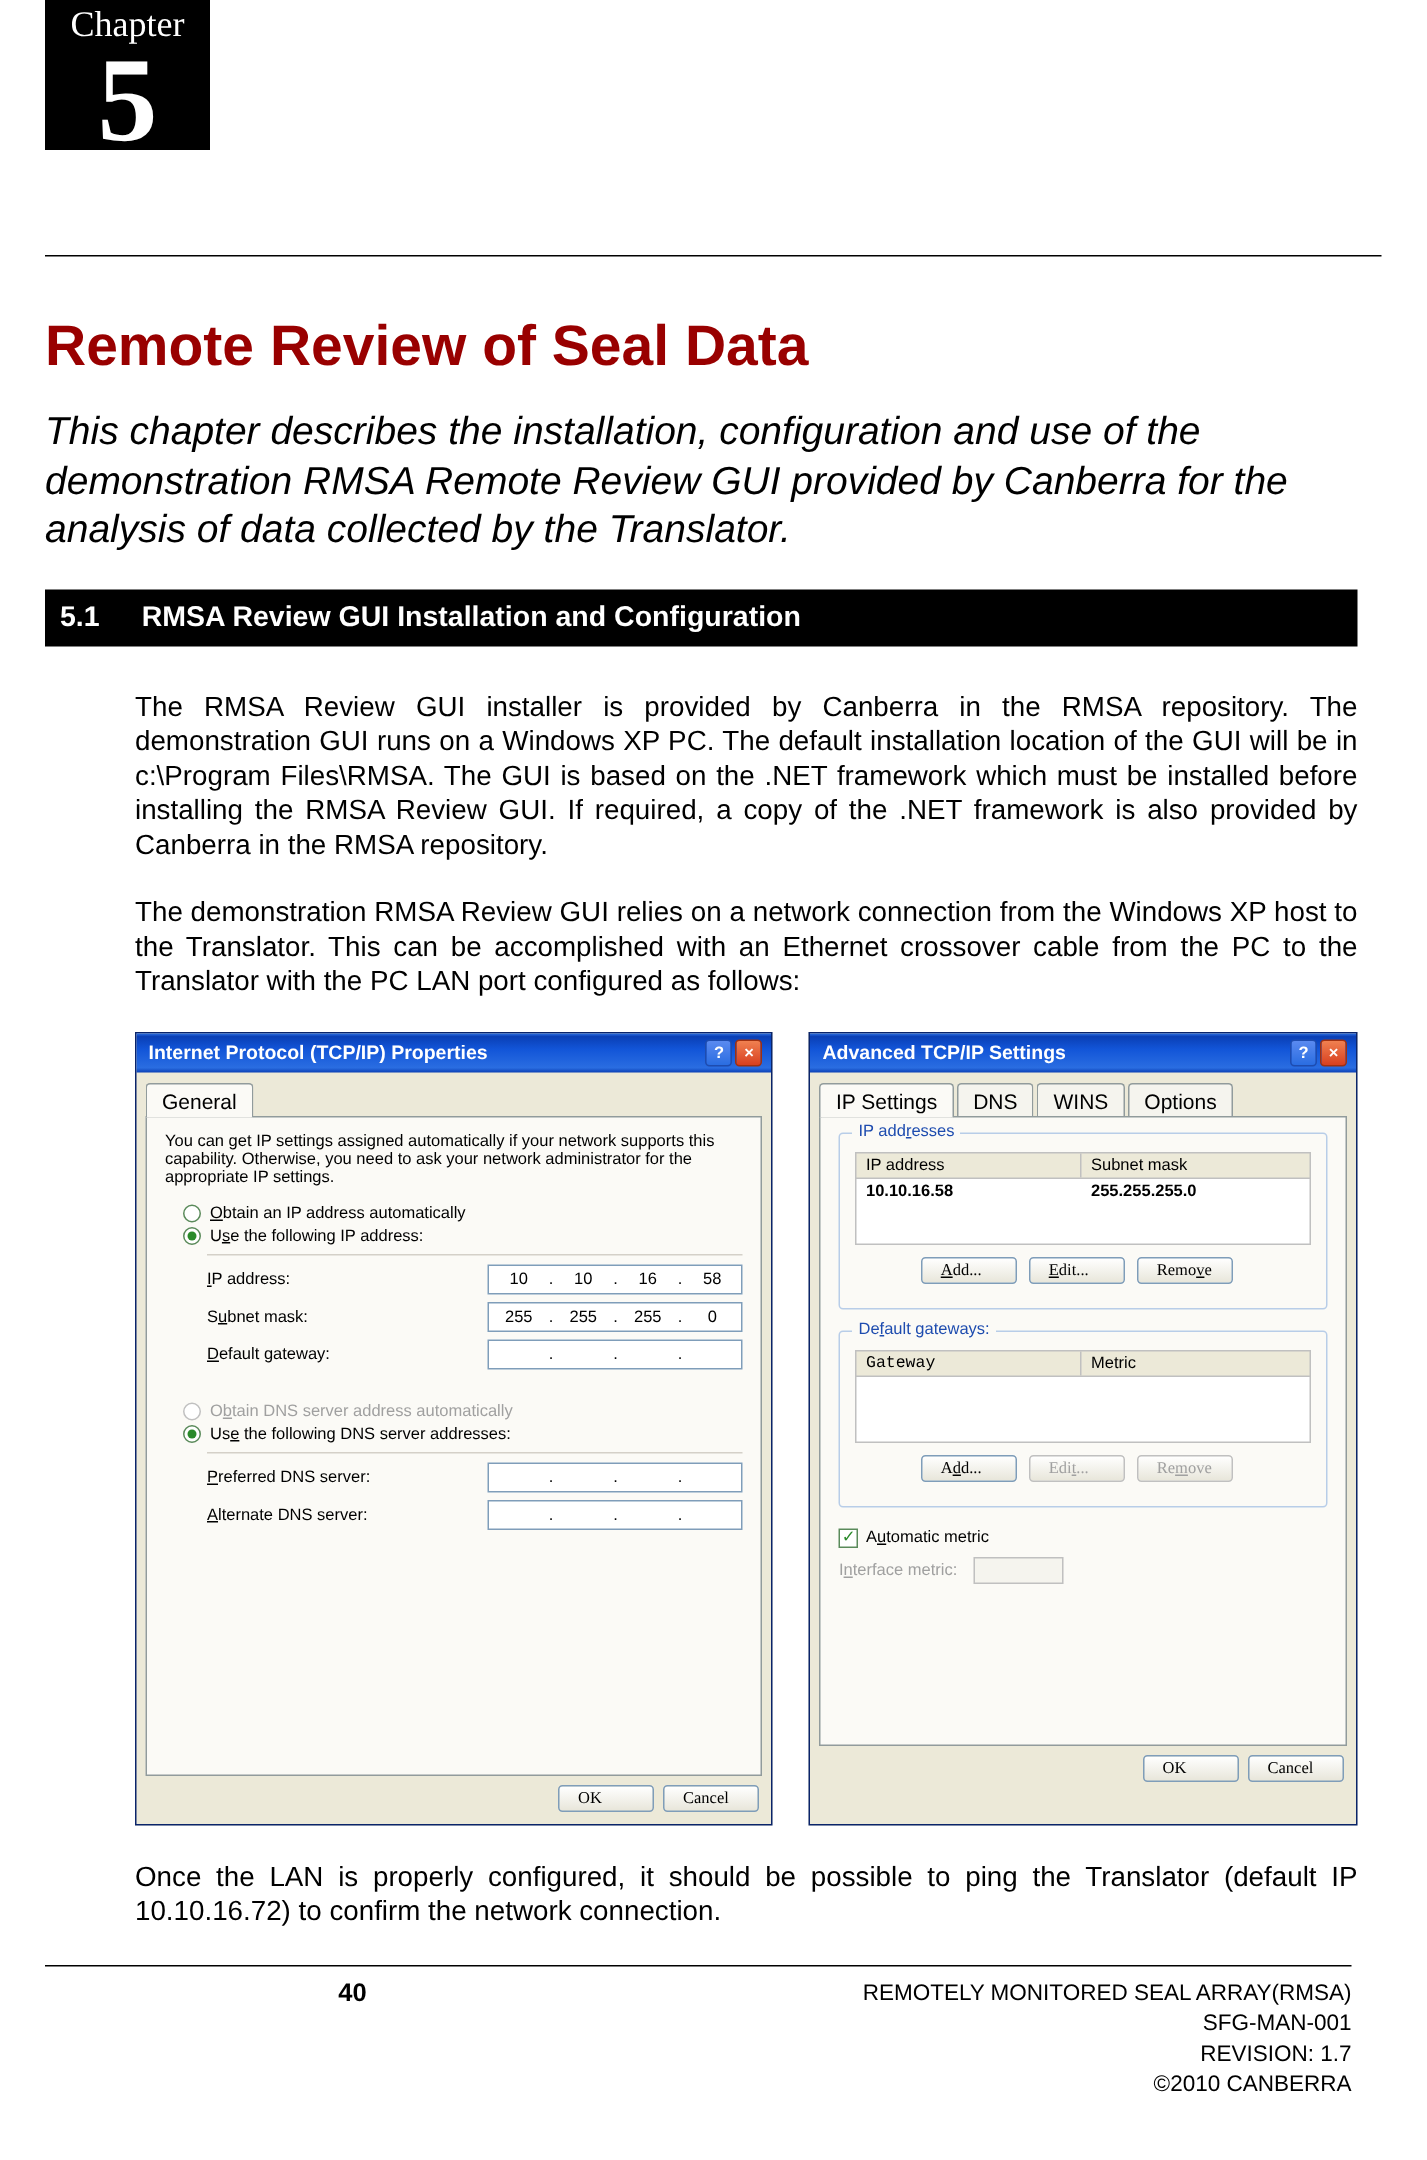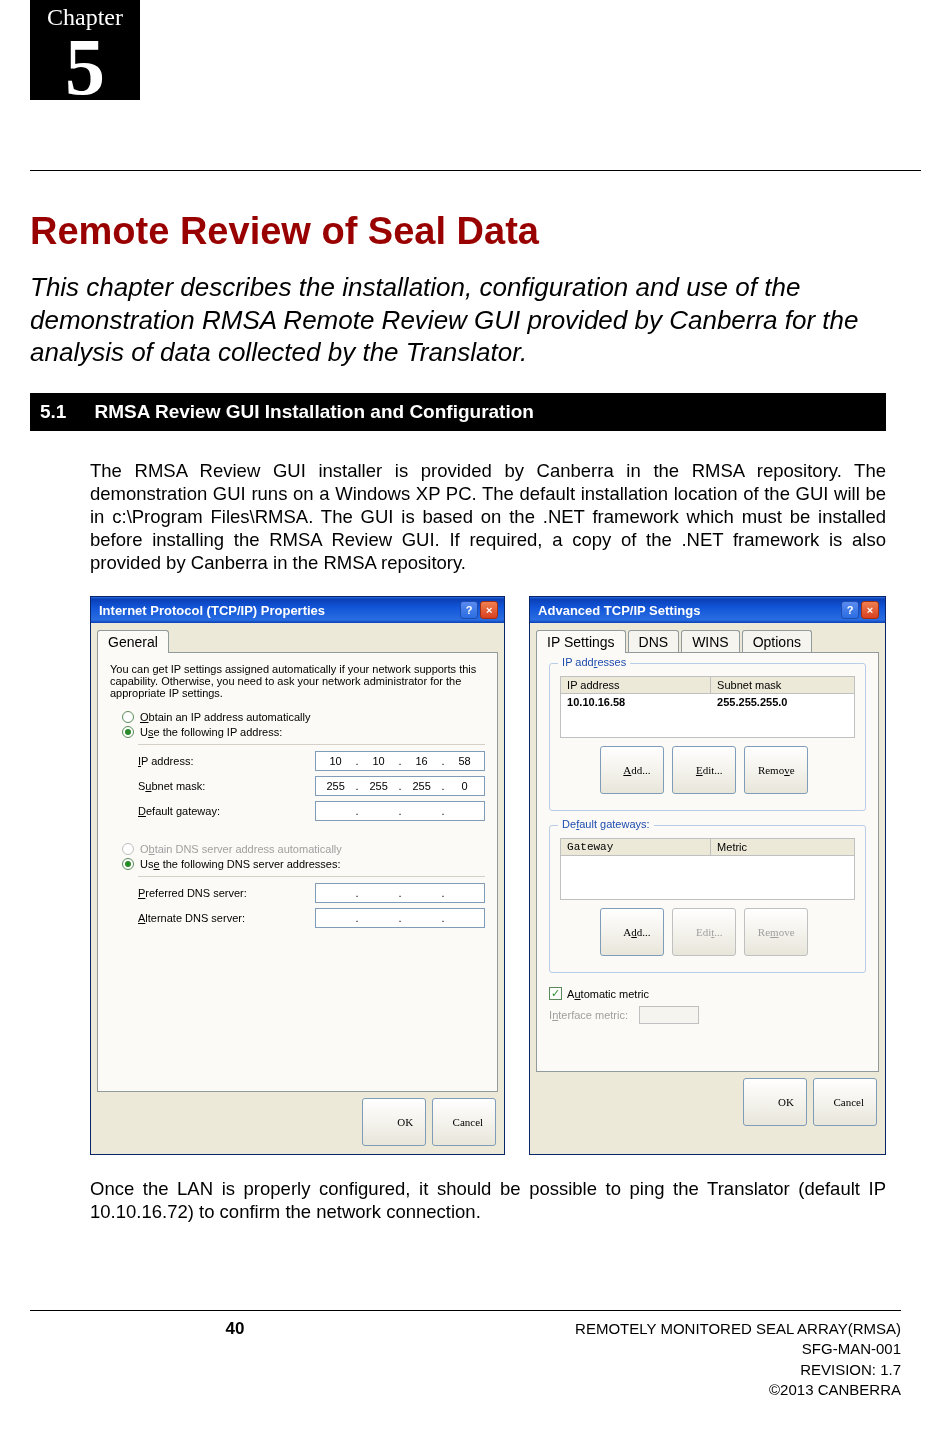--- a/index.html
+++ b/index.html
@@ -38,21 +38,21 @@
       position: absolute;
       top: 170px;
       left: 30px;
       right: 30px;
       border-top: 1px solid #000;
     }
     .content {
       position: absolute;
       top: 210px;
       left: 30px;
-      right: 65px;
+      right: 46px;
     }
     h1 {
       font-family: Verdana, Geneva, sans-serif;
       font-weight: bold;
       font-size: 38px;
       color: #990000;
       margin-bottom: 18px;
     }
     .intro {
       font-family: Arial, Helvetica, sans-serif;
@@ -139,22 +139,22 @@
     .ip-input {
       width: 170px; height: 20px; border: 1px solid #7f9db9; background: #fff;
       display: flex; align-items: center; justify-content: center;
       font-size: 11px; letter-spacing: 0;
     }
     .ip-input span { flex: 1; text-align: center; }
     .ip-input .dot { flex: 0 0 4px; }
     .disabled { color: #a0a0a0; }
     .xp-btn {
       border: 1px solid #7f9db9; background: linear-gradient(180deg,#fff,#e8e6da);
-      border-radius: 3px; padding: 17px 12px; font-family: Tahoma; font-size: 11px;
-      min-width: 64px; text-align: right;
+      border-radius: 3px; padding: 2px 12px; font-family: Tahoma; font-size: 11px;
+      min-width: 64px; text-align: left;
     }
     .xp-btn.disabled-btn { color: #a0a0a0; border-color: #c0c0c0; }
     .btn-row { display: flex; gap: 6px; justify-content: flex-end; margin: 6px 8px 8px 0; }
     .fieldset {
       border: 1px solid #b8cde8; border-radius: 3px; padding: 12px 10px 8px 10px;
       margin-bottom: 14px; position: relative;
     }
     .fieldset .legend {
       position: absolute; top: -8px; left: 8px; background: #fbfaf6;
       padding: 0 4px; color: #1e4caf; font-size: 11px;
@@ -199,20 +199,21 @@
   <h1>Remote Review of Seal Data</h1>
   <div class="intro">This chapter describes the installation, configuration and use of the demonstration RMSA Remote Review GUI provided by Canberra for the analysis of data collected by the Translator.</div>
 
   <div class="section-header">
     <span>5.1</span>
     <span>RMSA Review GUI Installation and Configuration</span>
   </div>
 
   <div class="body-text">
     <p>The RMSA Review GUI installer is provided by Canberra in the RMSA repository.  The demonstration GUI runs on a Windows XP PC.  The default installation location of the GUI will be in c:\Program Files\RMSA.  The GUI is based on the .NET framework which must be installed before installing the RMSA Review GUI.  If required, a copy of the .NET framework is also provided by Canberra in the RMSA repository.</p>
+    <p>The demonstration RMSA Review GUI relies on a network connection from the Windows XP host to the Translator.  This can be accomplished with an Ethernet crossover cable from the PC to the Translator with the PC LAN port configured as follows:</p>
   </div>
 
   <div class="dialogs">
 
     <div class="xp-dialog">
       <div class="xp-titlebar">
         <span>Internet Protocol (TCP/IP) Properties</span>
         <span class="tbtns">
           <span class="xp-tbtn xp-help">?</span>
           <span class="xp-tbtn xp-close">×</span>
@@ -388,16 +389,16 @@
 </div>
 
 <div class="page-footer">
   <div class="hr2"></div>
   <div class="footer-row">
     <div class="page-num">40</div>
     <div class="footer-text">
       <div>REMOTELY MONITORED SEAL ARRAY(RMSA)</div>
       <div>SFG-MAN-001</div>
       <div>REVISION: 1.7</div>
-      <div>©2013 CANBERRA</div>
+      <div>©2010 CANBERRA</div>
     </div>
   </div>
 </div>
 
 </body></html>

